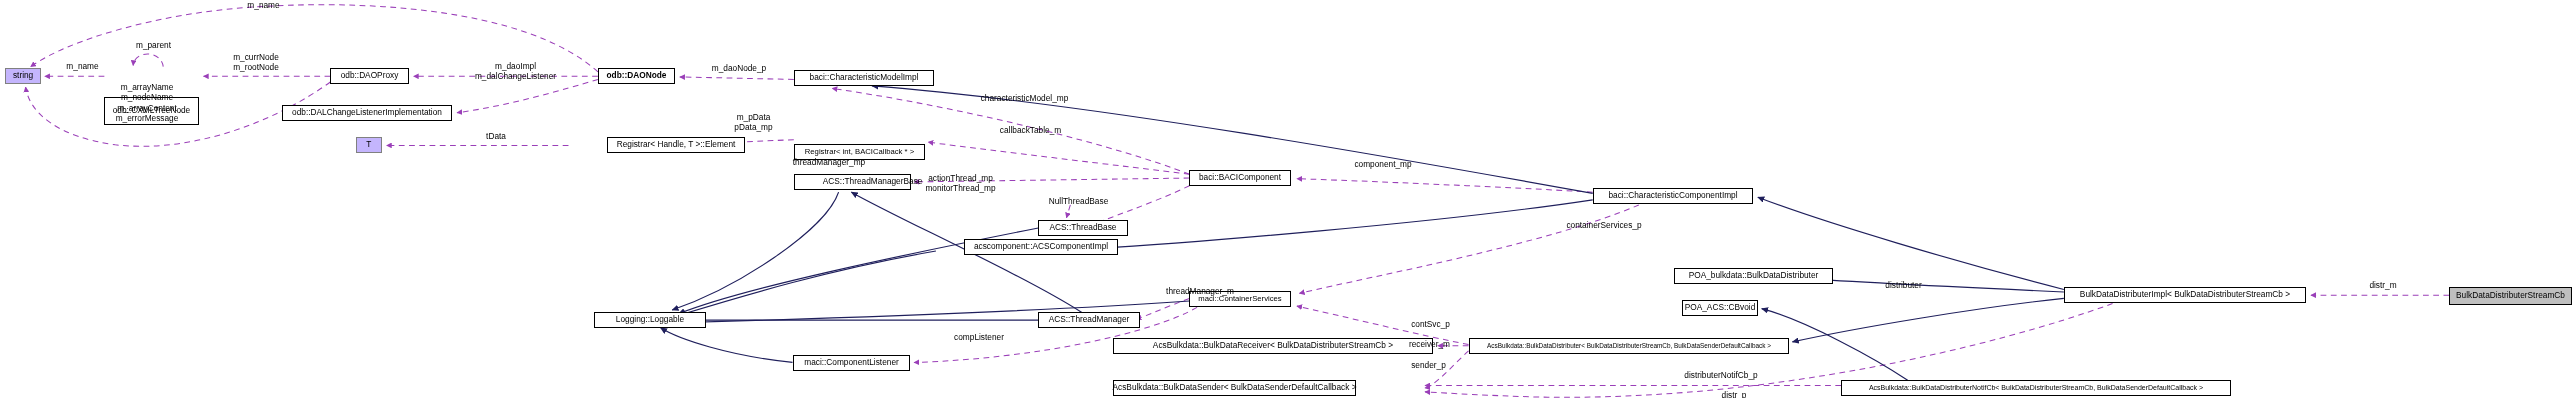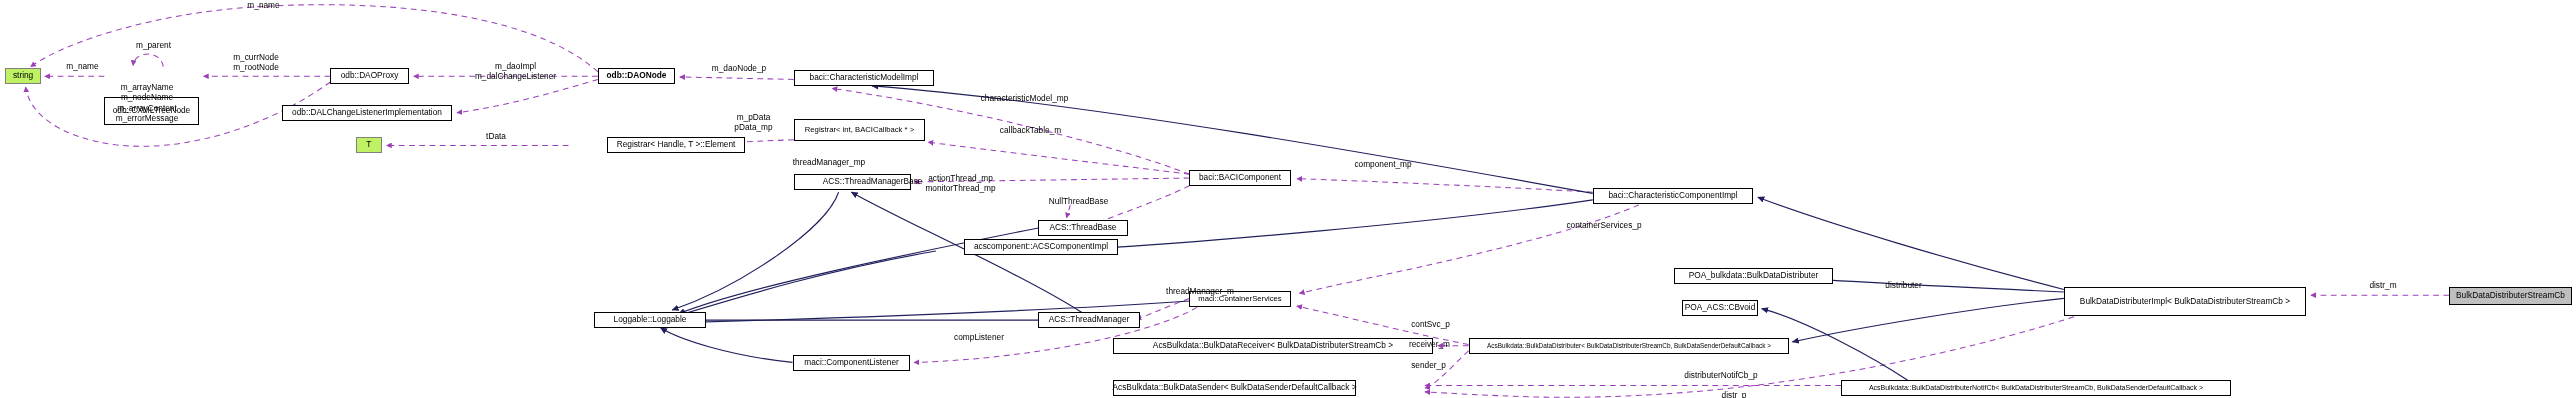--- a/index.html
+++ b/index.html
@@ -18,21 +18,21 @@
     border:0.6px solid #000000;
     background:#ffffff;
     color:#000000;
     font-size:8.3px;
     line-height:1.1;
     display:flex;align-items:center;justify-content:center;
     text-align:center;
     white-space:nowrap;
     padding:0 3.8px;
   }
-  .node.grey{border:0.6px solid #808080;background:#bef264;}
+  .node.grey{border:0.6px solid #808080;background:#c4b5fd;}
   .node.highlight{border:0.6px solid #000000;background:#bfbfbf;}
   .elabel{
     position:absolute;
     font-size:8.3px;
     color:#000000;
     white-space:pre;
     text-align:center;
     line-height:1.25;
   }
 </style>
@@ -152,21 +152,21 @@
       </div>
       <div class="node" style="left: 282px; top: 105px; width: 170px; height: 16px;">
         <span>odb::DALChangeListenerImplementation</span>
       </div>
       <div class="node grey" style="left: 356px; top: 137px; width: 25.6px; height: 16px;">
         <span>T</span>
       </div>
       <div class="node" style="left: 568px; top: 137px; width: 138px; height: 16px; margin-left: 39px;">
         <span>Registrar&lt; Handle, T &gt;::Element</span>
       </div>
-      <div class="node" style="left: 794px; top: 119px; width: 131px; height: 22px; text-align: right;">
+      <div class="node" style="left: 794px; top: 144px; width: 131px; height: 16px; text-align: right;">
         <span style="font-size: 7.7px;">Registrar&lt; int, BACICallback * &gt;</span>
       </div>
       <div class="node" style="left: 794px; top: 70px; width: 140px; height: 16px;">
         <span>baci::CharacteristicModelImpl</span>
       </div>
       <div class="node" style="left: 1189px; top: 170px; width: 102px; height: 16px;">
         <span>baci::BACIComponent</span>
       </div>
       <div class="node" style="left: 1593px; top: 188px; width: 160px; height: 16px;">
         <span>baci::CharacteristicComponentImpl</span>
@@ -174,38 +174,38 @@
       <div class="node" style="left: 794px; top: 174px; width: 117px; height: 16px; padding-left: 44px;">
         <span>ACS::ThreadManagerBase</span>
       </div>
       <div class="node" style="left: 1038px; top: 220px; width: 90px; height: 16px;">
         <span>ACS::ThreadBase</span>
       </div>
       <div class="node" style="left: 936px; top: 239px; width: 154px; height: 16px; margin-left: 28px;">
         <span>acscomponent::ACSComponentImpl</span>
       </div>
       <div class="node" style="left: 594px; top: 312px; width: 112px; height: 16px;">
-        <span>Loggable::Loggable</span>
+        <span>Logging::Loggable</span>
       </div>
       <div class="node" style="left: 1038px; top: 312px; width: 102px; height: 16px;">
         <span>ACS::ThreadManager</span>
       </div>
       <div class="node" style="left: 1189px; top: 291px; width: 102px; height: 16px;">
         <span style="font-size: 7.7px;">maci::ContainerServices</span>
       </div>
       <div class="node" style="left: 793px; top: 355px; width: 117px; height: 16px;">
         <span>maci::ComponentListener</span>
       </div>
       <div class="node" style="left: 1634px; top: 268px; width: 159px; height: 16px; margin-left: 40px;">
         <span>POA_bulkdata::BulkDataDistributer</span>
       </div>
       <div class="node" style="left: 1682px; top: 300px; width: 76px; height: 16px;">
         <span>POA_ACS::CBvoid</span>
       </div>
-      <div class="node" style="left: 2064px; top: 287px; width: 242px; height: 29px;">
+      <div class="node" style="left: 2064px; top: 287px; width: 242px; height: 16px;">
         <span>BulkDataDistributerImpl&lt; BulkDataDistributerStreamCb &gt;</span>
       </div>
       <div class="node highlight" style="left: 2449px; top: 287px; width: 123px; height: 18px;">
         <span>BulkDataDistributerStreamCb</span>
       </div>
       <div class="node" style="left: 1113px; top: 338px; width: 320px; height: 16px;">
         <span>AcsBulkdata::BulkDataReceiver&lt; BulkDataDistributerStreamCb &gt;</span>
       </div>
       <div class="node" style="left: 1469px; top: 338px; width: 320px; height: 16px;">
         <span style="font-size: 6.4px;">AcsBulkdata::BulkDataDistributer&lt; BulkDataDistributerStreamCb, BulkDataSenderDefaultCallback &gt;</span>

